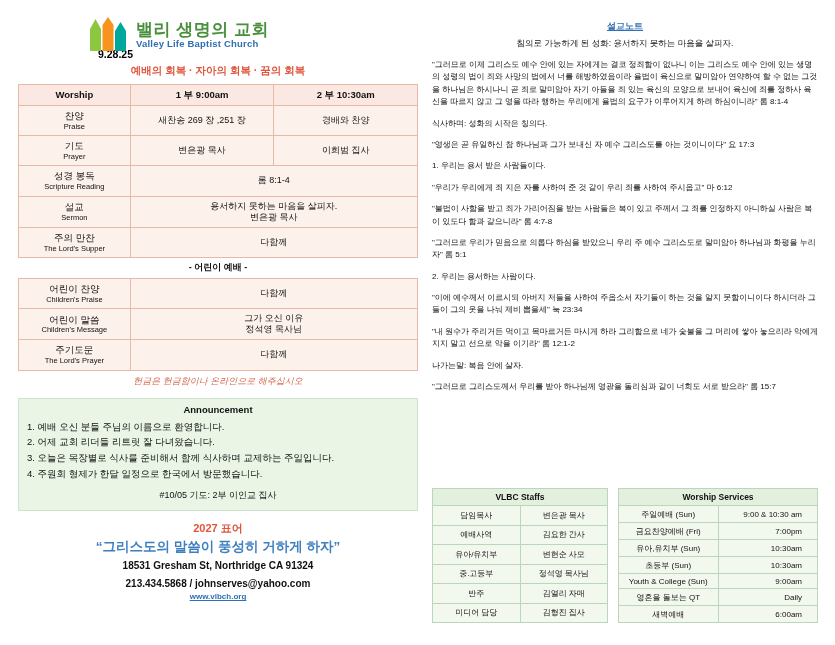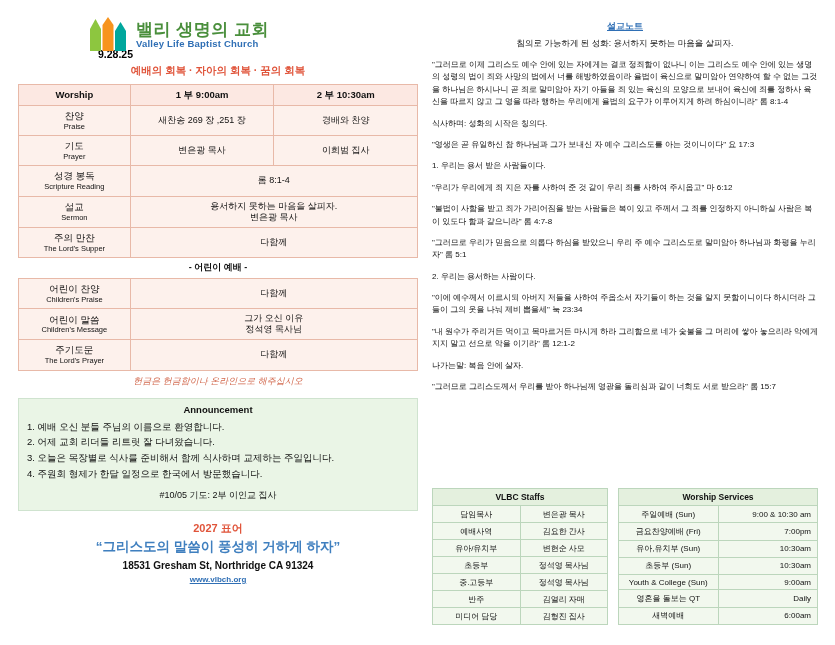--- a/index.html
+++ b/index.html
@@ -187,21 +187,21 @@
   table.mini td {
     border: 1px solid #bcd6bc;
     background: #f2f8ee;
     padding: 2.5px 4px;
     text-align: center;
     font-size: 8px;
   }
   #staff-table { width: 176px; }
   #services-table { width: 200px; }
   #services-table td.lbl { text-align: center; }
-  #services-table td.val { text-align: right; padding-right: 6px; }
+  #services-table td.val { text-align: right; padding-right: 15px; }
 </style>
 </head>
 <body>
 
 <div class="page">
 
   <div class="left">
 
     <div class="date">9.28.25</div>
 
@@ -313,20 +313,21 @@
         <li>2. 어제 교회 리더들 리트릿 잘 다녀왔습니다.</li>
         <li>3. 오늘은 목장별로 식사를 준비해서 함께 식사하며 교제하는 주일입니다.</li>
         <li>4. 주원회 형제가 한달 일정으로 한국에서 방문했습니다.</li>
       </ol>
       <div class="ann-foot">#10/05 기도: 2부 이인교 집사</div>
     </div>
 
     <div class="motto-year">2027 표어</div>
     <div class="motto-text">“그리스도의 말씀이 풍성히 거하게 하자”</div>
     <div class="addr">18531 Gresham St, Northridge CA  91324</div>
+    <div class="addr">213.434.5868 / johnserves@yahoo.com</div>
     <div class="site">www.vlbch.org</div>
   </div>
 
   <div class="right">
     <div class="sermon-title">설교노트</div>
     <div class="sermon-sub">침의로 가능하게 된 성화: 용서하지 못하는 마음을 살피자.</div>
     <div class="para">"그러므로 이제 그리스도 예수 안에 있는 자에게는 결코 정죄함이 없나니 이는 그리스도 예수 안에 있는 생명의 성령의 법이 죄와 사망의 법에서 너를 해방하였음이라 율법이 육신으로 말미암아 연약하여 할 수 없는 그것을 하나님은 하시나니 곧 죄로 말미암아 자기 아들을 죄 있는 육신의 모양으로 보내어 육신에 죄를 정하사 육신을 따르지 않고 그 영을 따라 행하는 우리에게 율법의 요구가 이루어지게 하려 하심이니라"   롬 8:1-4</div>
     <div class="para">식사하며: 성화의 시작은 칭의다.</div>
     <div class="para">"영생은 곧 유일하신 참 하나님과 그가 보내신 자 예수 그리스도를 아는 것이니이다"      요 17:3</div>
     <div class="para">1. 우리는 용서 받은 사람들이다.</div>
@@ -355,24 +356,20 @@
         </tr>
         <tr>
           <td>예배사역</td>
           <td>김요한 간사</td>
         </tr>
         <tr>
           <td>유아/유치부</td>
           <td>변현순 사모</td>
         </tr>
         <tr>
-          <td>초등부</td>
-          <td>정석영 목사님</td>
-        </tr>
-        <tr>
           <td>중.고등부</td>
           <td>정석영 목사님</td>
         </tr>
         <tr>
           <td>반주</td>
           <td>김열리 자매</td>
         </tr>
         <tr>
           <td>미디어 담당</td>
           <td>김형진 집사</td>

